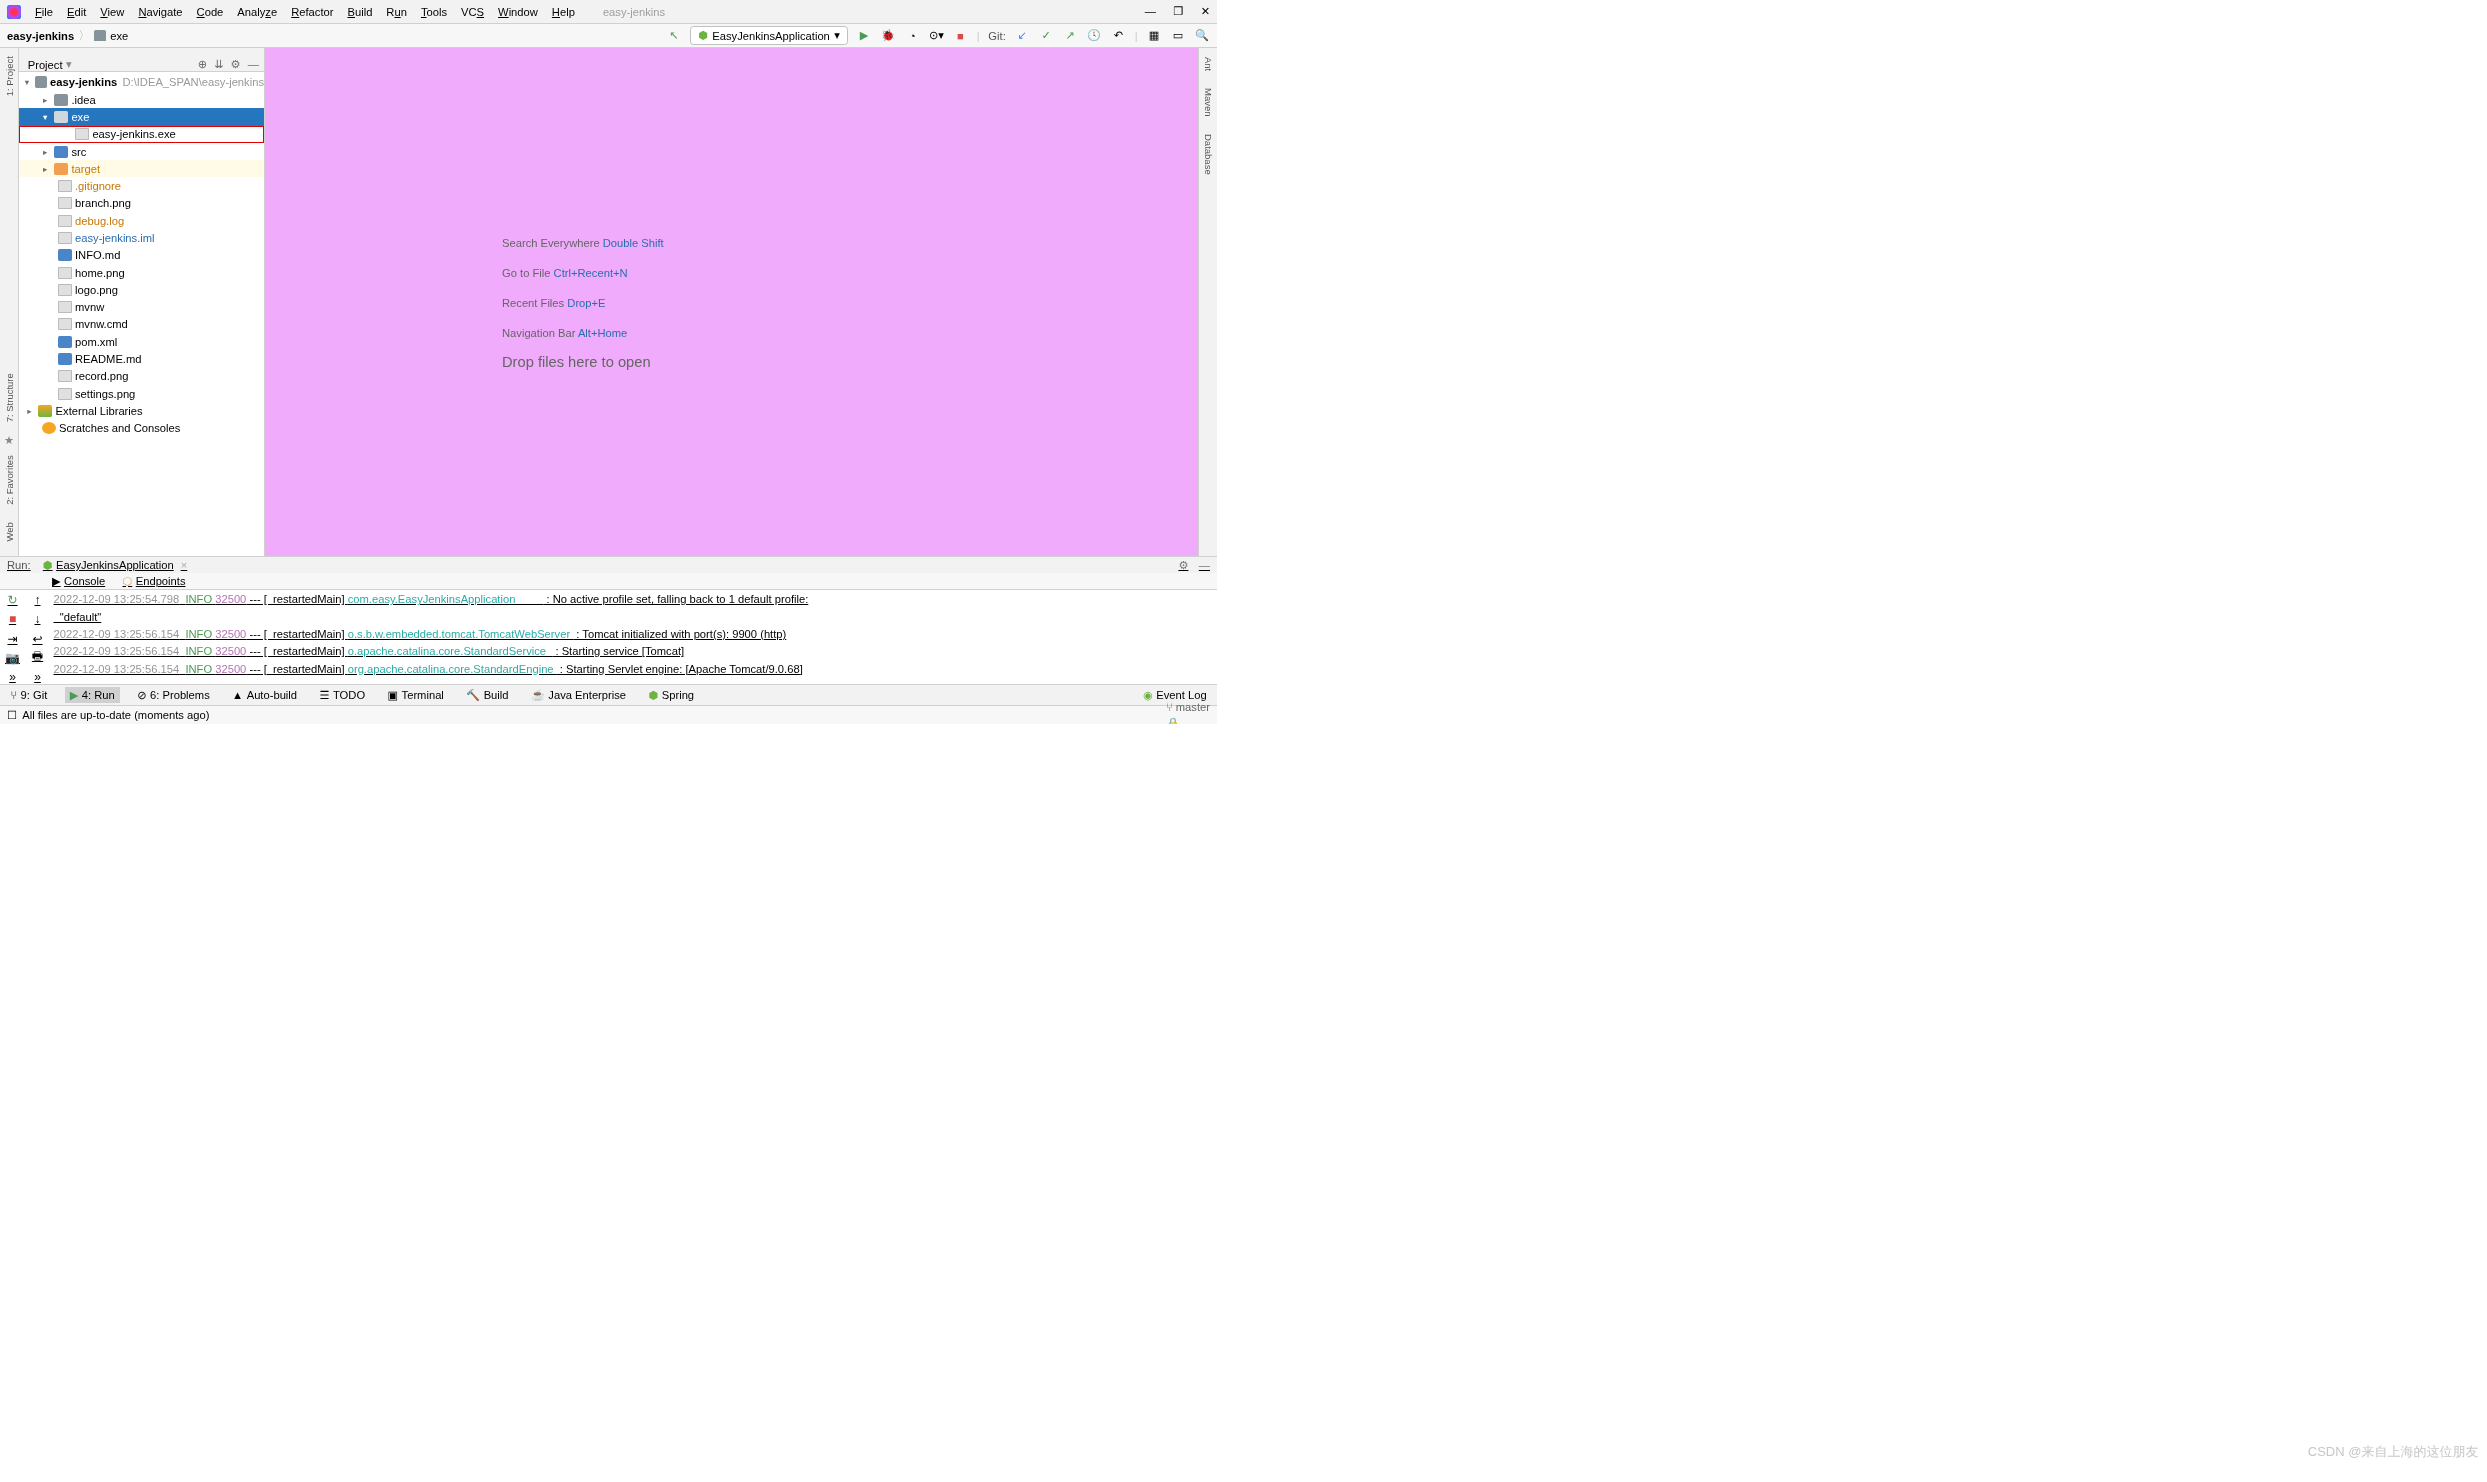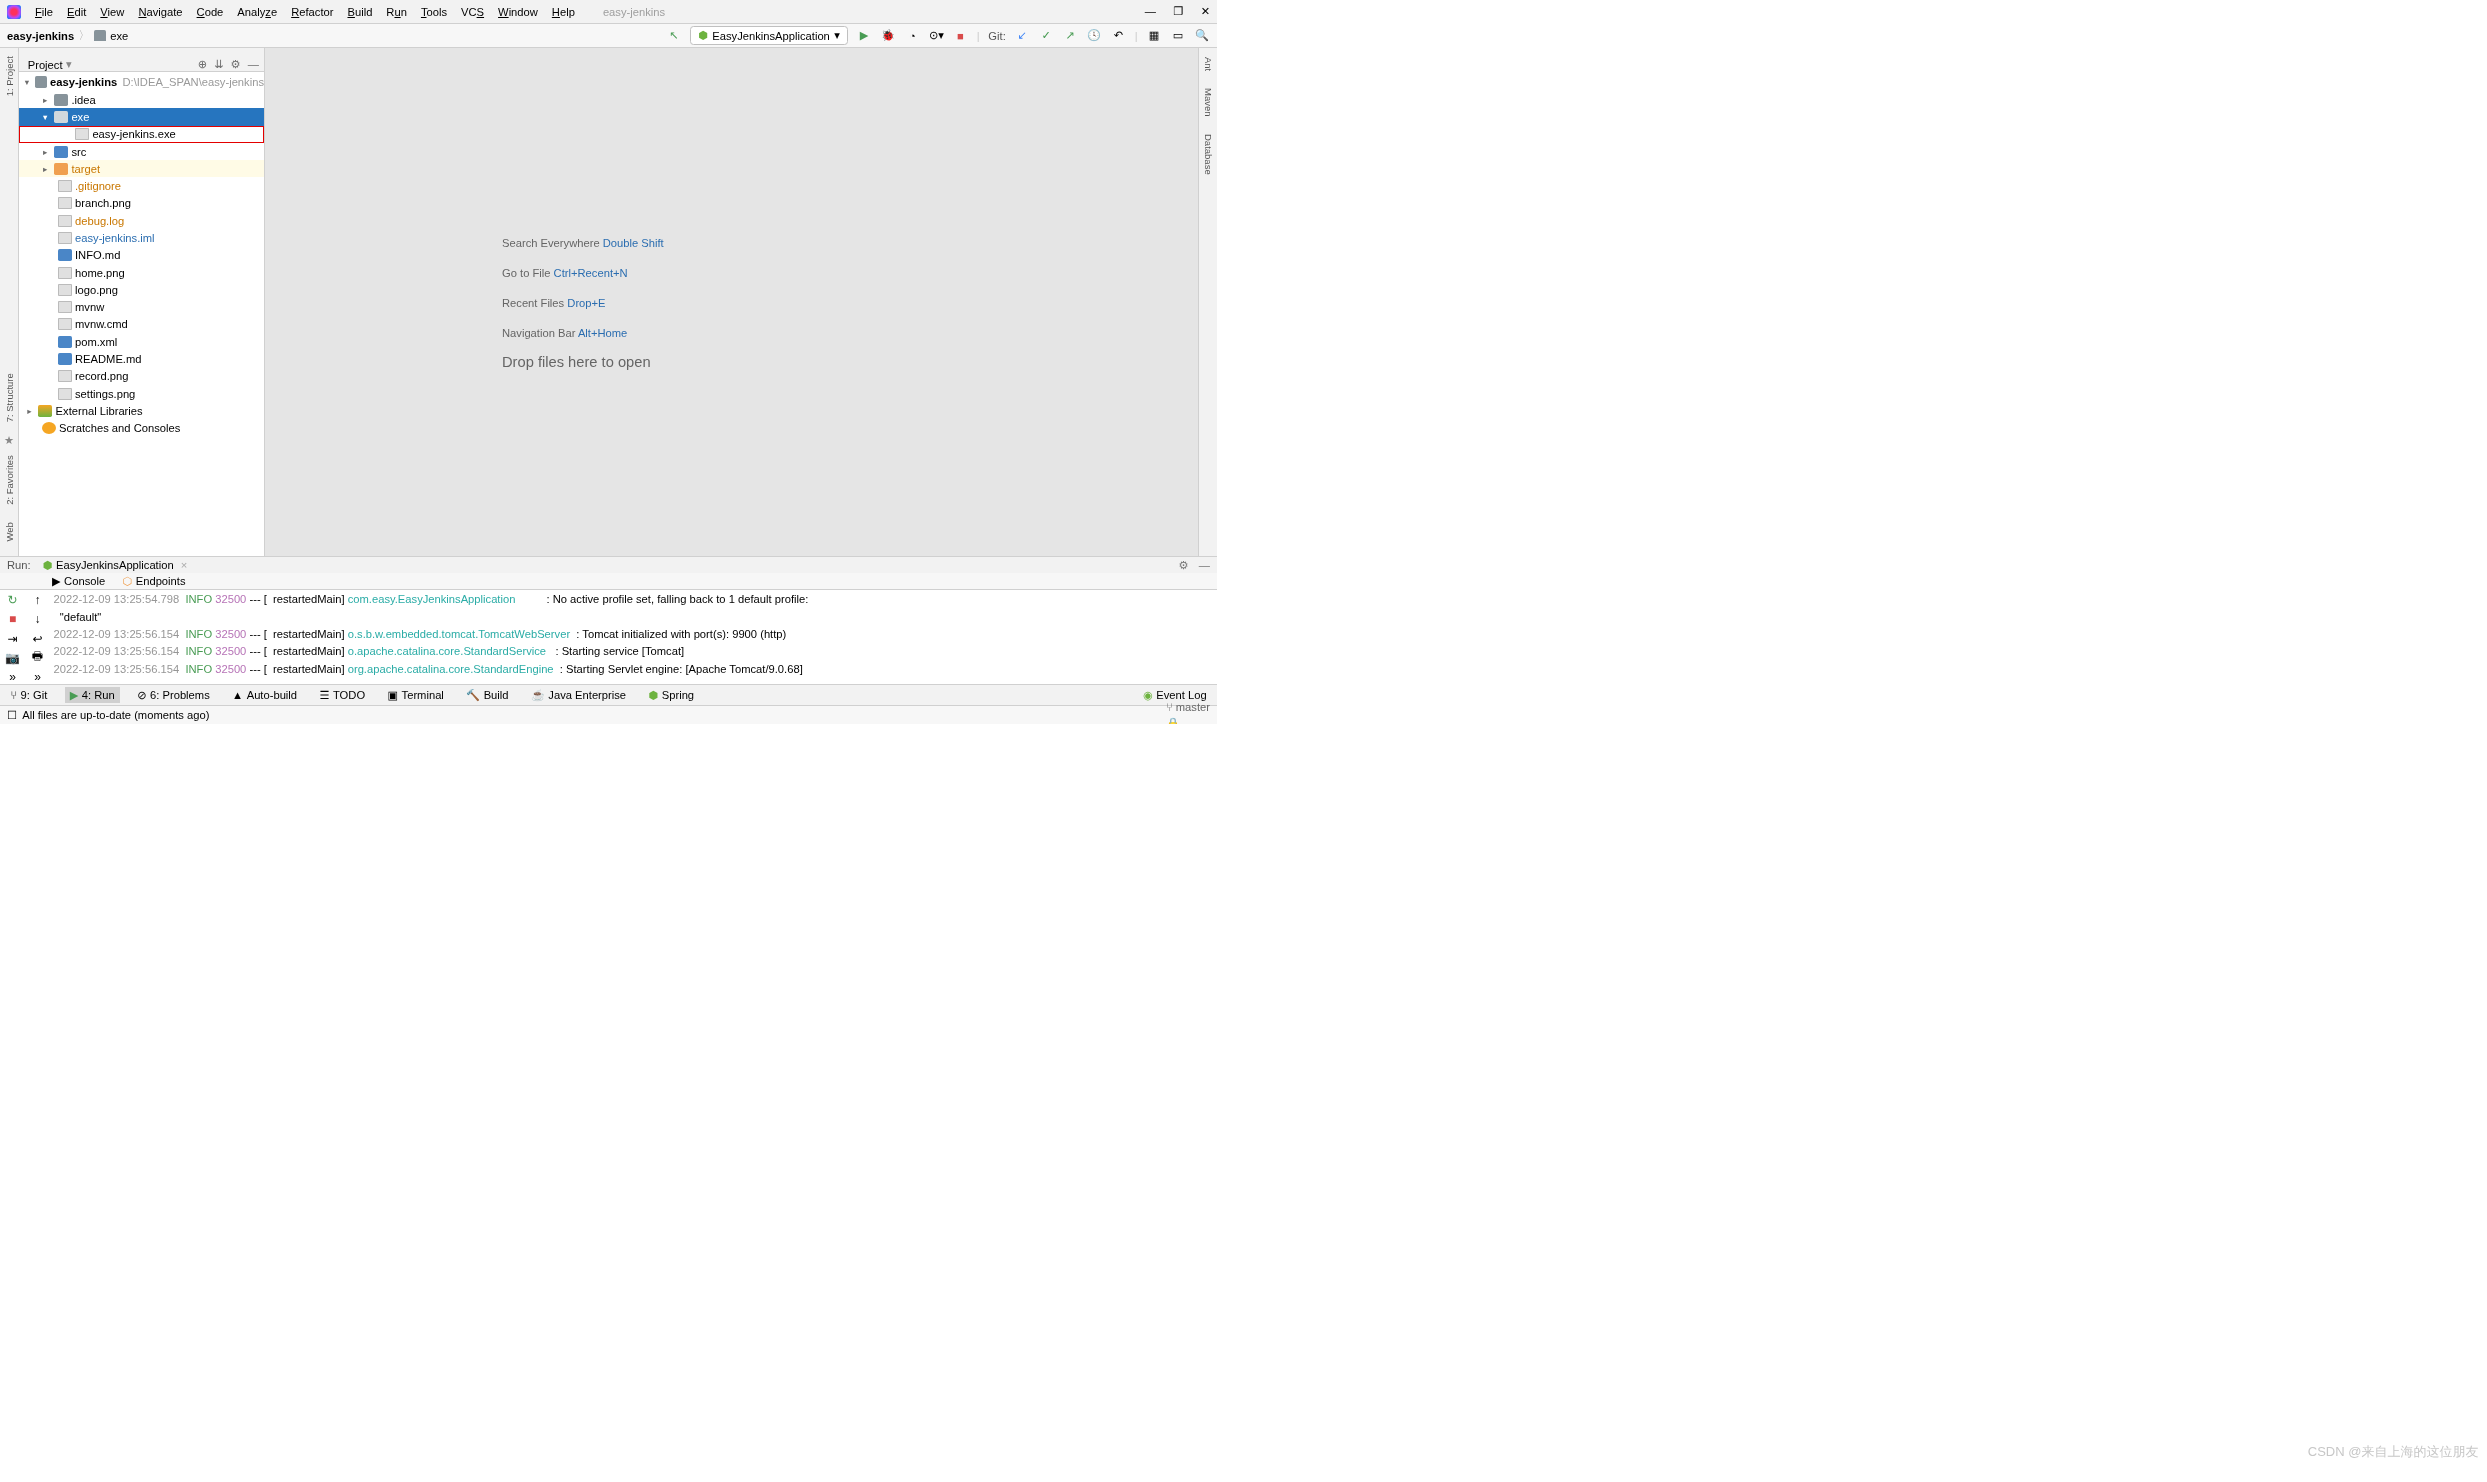--- a/index.html
+++ b/index.html
@@ -38,24 +38,24 @@
 .tree-item .icon { width: 14px; height: 12px; margin: 0 3.5px; display: inline-block; }
 .icon-folder { background: #87939a; border-radius: 1.7px; }
 .icon-folder-orange { background: #f0a050; border-radius: 1.7px; }
 .icon-folder-src { background: #4a86c7; border-radius: 1.7px; }
 .icon-file { background: #e0e0e0; border: 0.9px solid #bbb; border-radius: 0.9px; }
 .icon-md { background: #4a86c7; border-radius: 1.7px; }
 .tree-item .label { }
 .tree-item .path { color: #999; margin-left: 5.2px; }
 .colored-orange { color: #c97700; }
 .colored-blue { color: #2a6db0; }
-.editor-area { flex: 1; background: #e5e5e5; display: flex; flex-direction: column; align-items: flex-start; justify-content: center; padding-left: 237px; color: #656565; }
+.editor-area { flex: 1; background: #f0abfc; display: flex; flex-direction: column; align-items: flex-start; justify-content: center; padding-left: 237px; color: #656565; }
 .editor-area .hint { font-size: 14.7px; margin: 7px 0; }
 .editor-area .hint .key { color: #2a6db0; }
-.run-panel { height: 128px; border-top: 0.9px solid #d0d0d0; background: #fff; display: flex; flex-direction: column; }
+.run-panel { height: 128px; border-top: 0.9px solid #d0d0d0; background: #fff; display: flex; flex-direction: column; text-decoration: underline; }
 .run-header { height: 21px; background: #f2f2f2; display: flex; align-items: center; padding: 0 7px; }
 .run-header .label { color: #555; margin-right: 7px; }
 .run-header .tab { display: flex; align-items: center; gap: 3.5px; padding: 0 5.2px; }
 .run-header .tab .close-x { color: #aaa; margin-left: 3.5px; }
 .run-header .right-icons { margin-left: auto; display: flex; gap: 10.4px; color: #777; }
 .run-tabs { height: 21px; background: #f7f7f7; border-bottom: 0.9px solid #d0d0d0; display: flex; align-items: center; padding: 0 52px; gap: 17.3px; }
 .run-tabs .rtab { display: flex; align-items: center; gap: 3.5px; font-size: 10.4px; }
 .run-body { flex: 1; display: flex; }
 .run-left-icons { width: 50px; display: flex; }
 .run-left-col { width: 25px; display: flex; flex-direction: column; align-items: center; gap: 5.2px; padding-top: 3.5px; }

